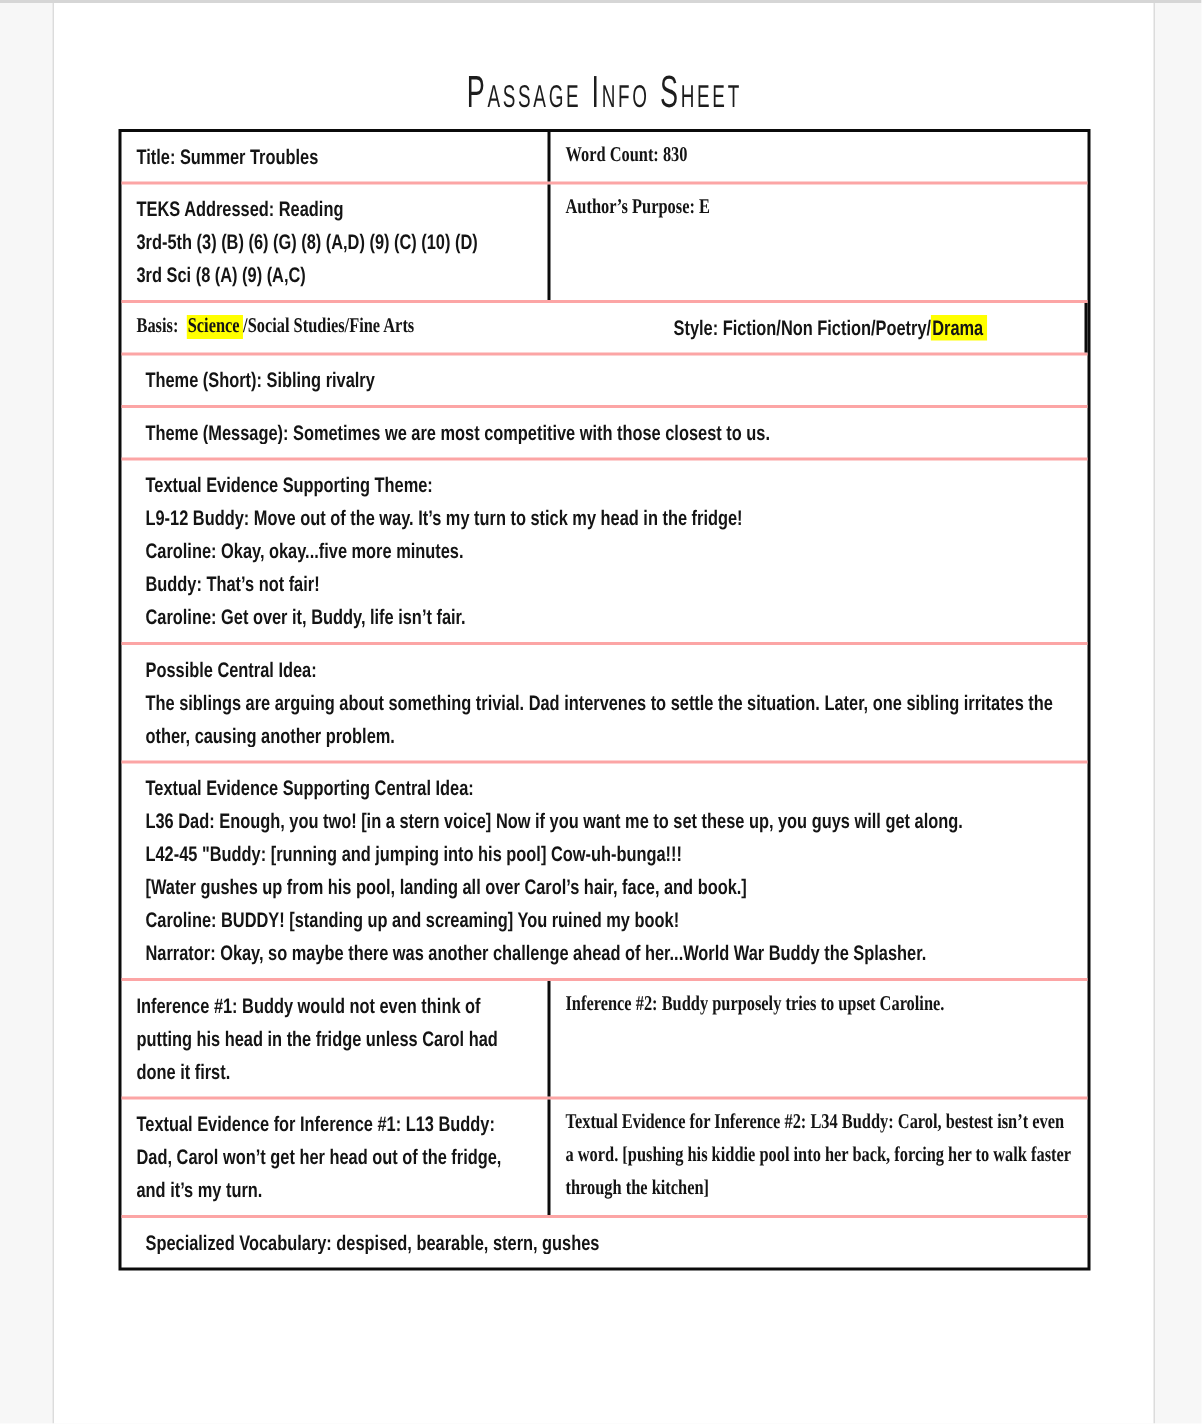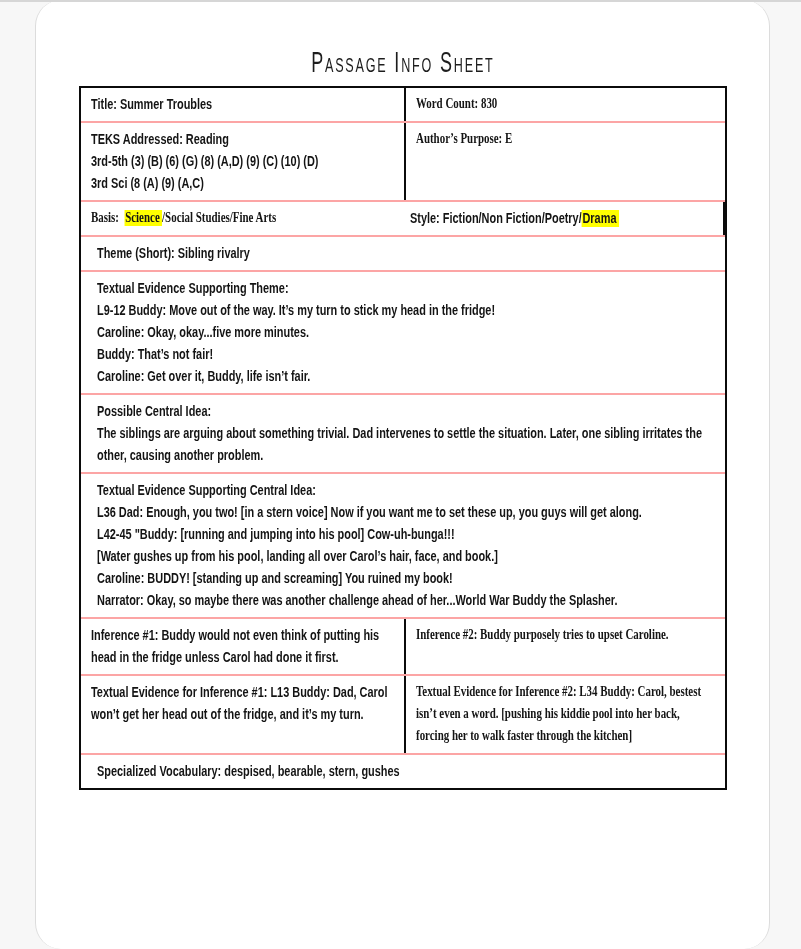--- a/index.html
+++ b/index.html
@@ -8,37 +8,36 @@
     background:#f7f7f7;
     font-family:"Liberation Sans", sans-serif;
     overflow:hidden;
   }
   .top-line { position:absolute; top:0; left:0; width:801px; height:2px; background:#d6d6d6; z-index:3; }
   .page {
     position:absolute; left:35px; top:0; width:735px; height:949px;
     background:#ffffff;
     border-left:1px solid #dcdcdc; border-right:1px solid #dcdcdc;
     box-sizing:border-box;
-    border-radius:26px;
   }
   .title-wrap { padding-top:47px; text-align:center; height:30px; }
   .title-text {
     display:inline-block; font-size:30px; line-height:30px; font-weight:400;
     letter-spacing:3px; color:#1d1d1d; font-variant:small-caps;
     transform:scaleX(0.60); transform-origin:center bottom; white-space:nowrap;
   }
   .sheet {
     margin:9px 0 0 43px; width:648px; box-sizing:border-box;
     border:2px solid #0b0b0b; background:#fff;
   }
   .trow { display:flex; border-top:2px solid #fca5a5; }
   .trow:first-child { border-top:none; }
   .c { box-sizing:border-box; padding:5px 10px 6px; overflow:hidden; }
   .c-full { width:100%;padding-left:16px; }
-  .c-l { width:325px; flex:none; border-right:2px solid #0b0b0b; }
+  .c-l { width:286px; flex:none; border-right:2px solid #0b0b0b; }
   .c-r { flex:1; min-width:0;font-family:Liberation Serif, serif; }
   .tx {
     font-weight:700; font-size:14px; line-height:22px; color:#141414;
     width:128.2%; transform:scaleX(0.78); transform-origin:0 0;
   }
   .pre { white-space:pre-wrap; }
   .hl { padding:0 3px 1px 1px; }
   .plot-first { display:inline-block; width:419px; vertical-align:top; }
 </style>
 </head>
@@ -82,20 +81,25 @@
         <div class="tx pre"><span>Style: Fiction/Non Fiction/Poetry/</span><span class="hl" style="background-color: rgb(255, 255, 0);">Drama</span></div>
       </div>
     </div>
 
     <div class="trow">
       <div class="c c-full">
         <div class="tx">Theme (Short): Sibling rivalry</div>
       </div>
     </div>
 
+    <div class="trow">
+      <div class="c c-full">
+        <div class="tx">Theme (Message): Sometimes we are most competitive with those closest to us.</div>
+      </div>
+    </div>
 
     <div class="trow">
       <div class="c c-full">
         <div class="tx">Textual Evidence Supporting Theme:</div>
         <div class="tx">L9-12 Buddy: Move out of the way. It’s my turn to stick my head in the fridge!</div>
         <div class="tx">Caroline: Okay, okay...five more minutes.</div>
         <div class="tx">Buddy: That’s not fair!</div>
         <div class="tx">Caroline: Get over it, Buddy, life isn’t fair.</div>
       </div>
     </div>

